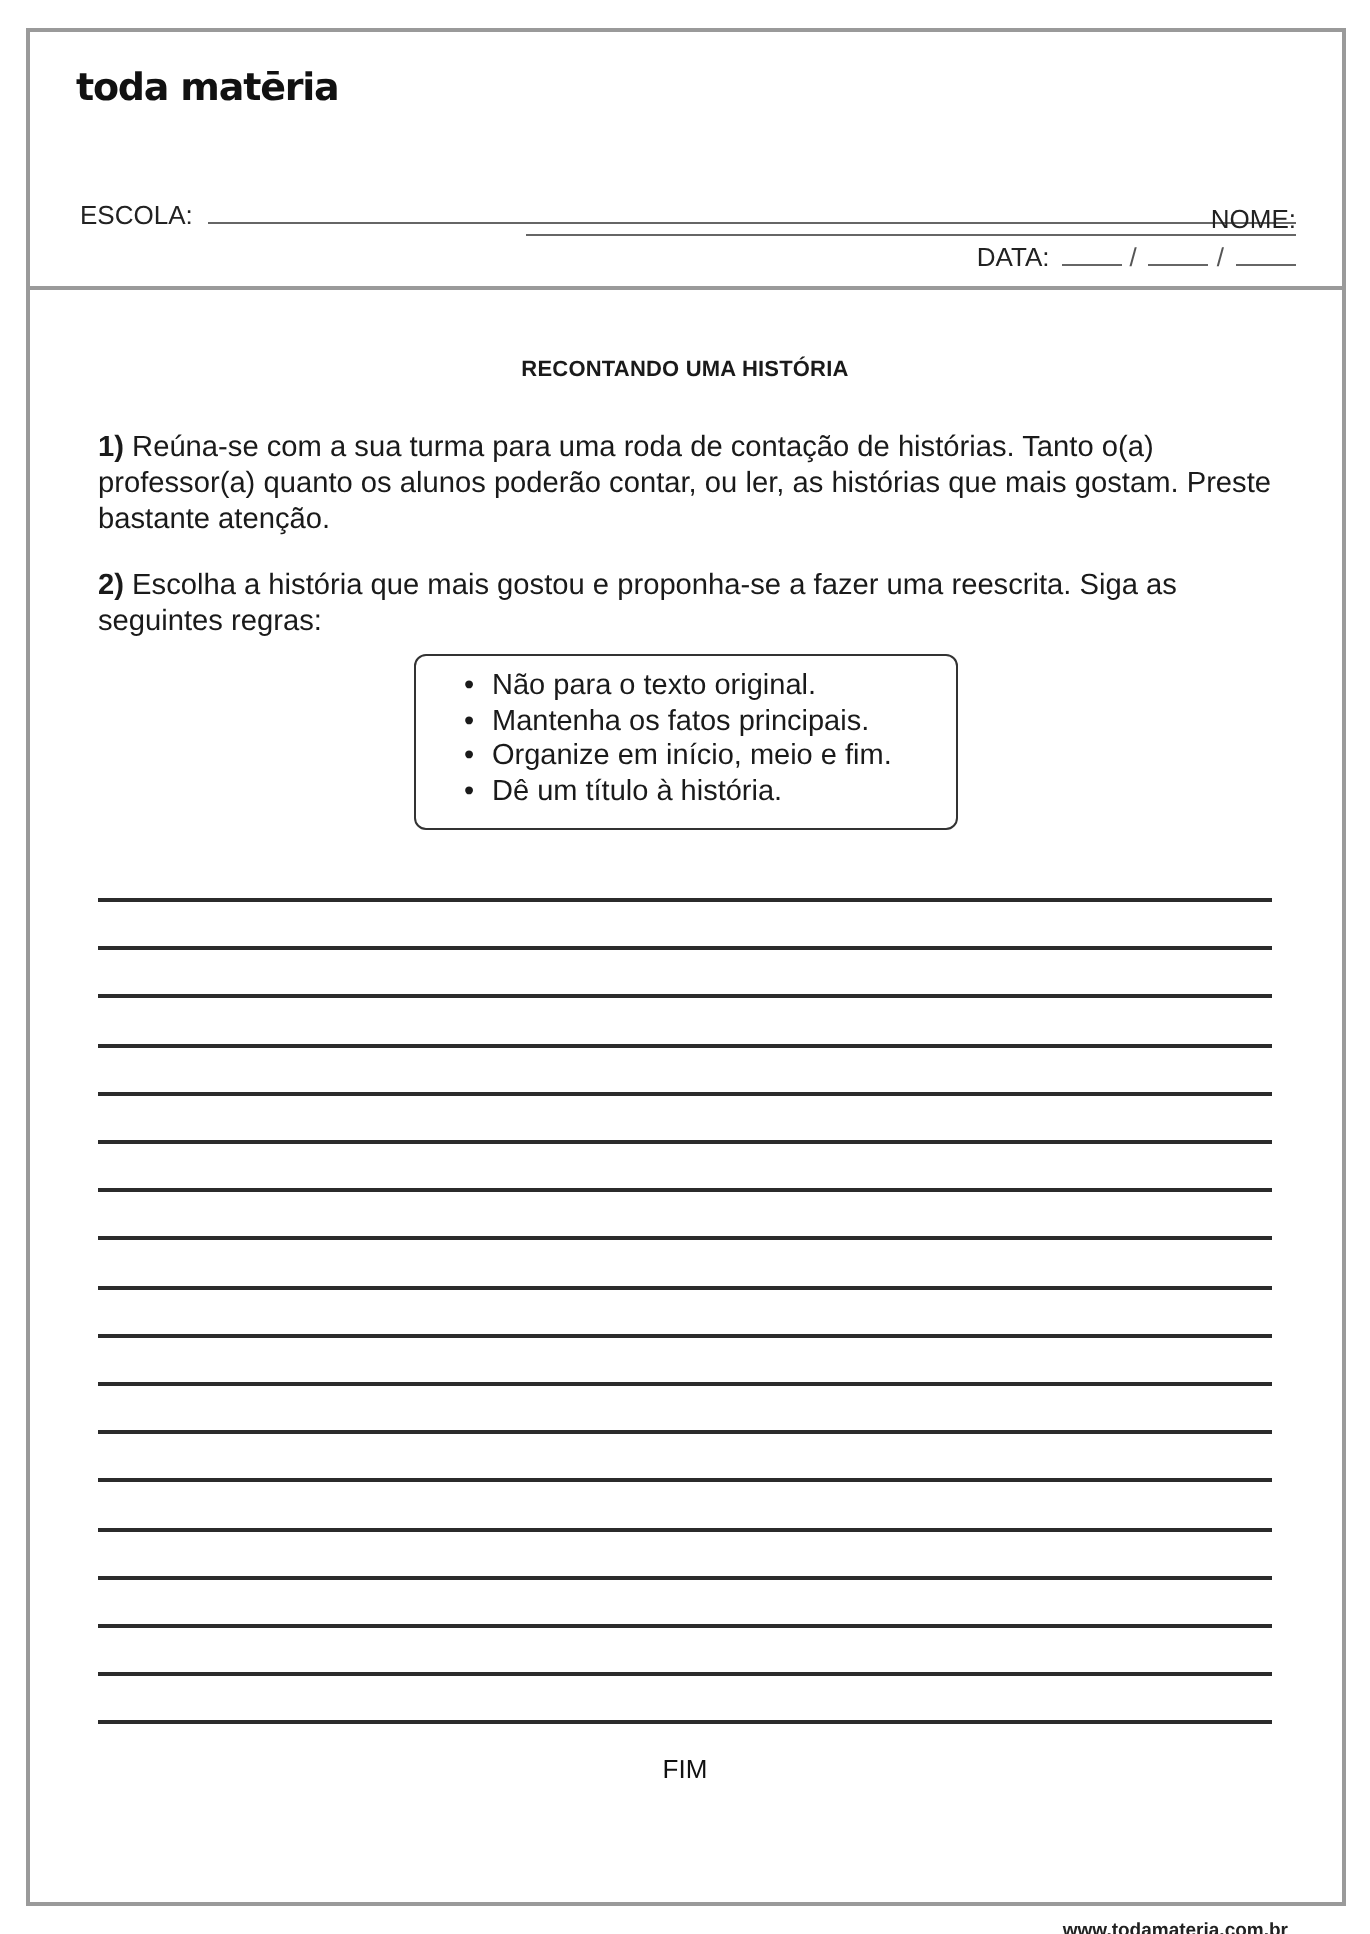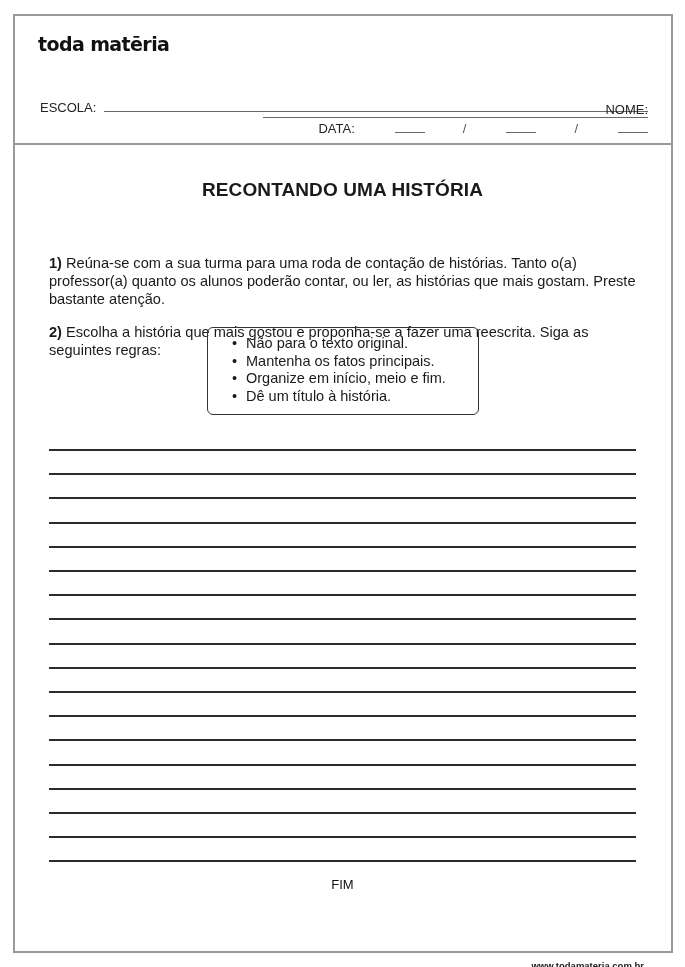--- a/index.html
+++ b/index.html
@@ -19,30 +19,30 @@
       font-family: "DejaVu Sans", sans-serif; font-size: 19px; font-weight: bold;
       letter-spacing: -0.6px; color: #111;
     }
     .field-row { position: absolute; left: 25px; font-size: 13px; color: #222; display: flex; align-items: flex-end; }
     .field-label { white-space: nowrap; }
     .field-line { border-bottom: 1px solid #666; height: 1px; margin-left: 8px; margin-bottom: 3px; }
     .row-escola { top: 58px; width: 608px; margin-top: 26px; }
     .row-escola .field-line { flex: 1; }
     .row-nome { top: 86px; width: 608px; flex-direction: column; }
     .row-nome .name-line { width: 385px; }
-    .date-group { display: flex; align-items: flex-end; margin-left: 14px; gap: 34px; }
+    .date-group { display: flex; align-items: flex-end; margin-left: 14px; }
     .date-blank { width: 30px; border-bottom: 1px solid #666; height: 1px; margin-bottom: 3px; margin-left: 6px; }
     .date-sep { margin-left: 4px; color: #555; }
 
     .title {
       position: absolute; left: 0; width: 685px; top: 179px; text-align: center;
-      font-size: 19px; font-weight: bold; color: #1a1a1a; letter-spacing: 0.1px;
+      font-size: 11px; font-weight: bold; color: #1a1a1a; letter-spacing: 0.1px;
     }
     .question {
-      position: absolute; left: 49px; width: 600px; font-size: 14.6px; line-height: 18px; color: #1a1a1a; margin-top: 39px;
+      position: absolute; left: 49px; width: 600px; font-size: 14.6px; line-height: 18px; color: #1a1a1a;
     }
     .q1 { top: 215px; }
     .q2 { top: 284px; }
     .q-num { font-weight: bold; }
 
     .rules-box {
       position: absolute; left: 207px; top: 327px; width: 272px; height: 88px;
       border: 1.5px solid #333; border-radius: 6px; padding: 7px 0 0 22px;
     }
     .rules-box ul { list-style: none; }

